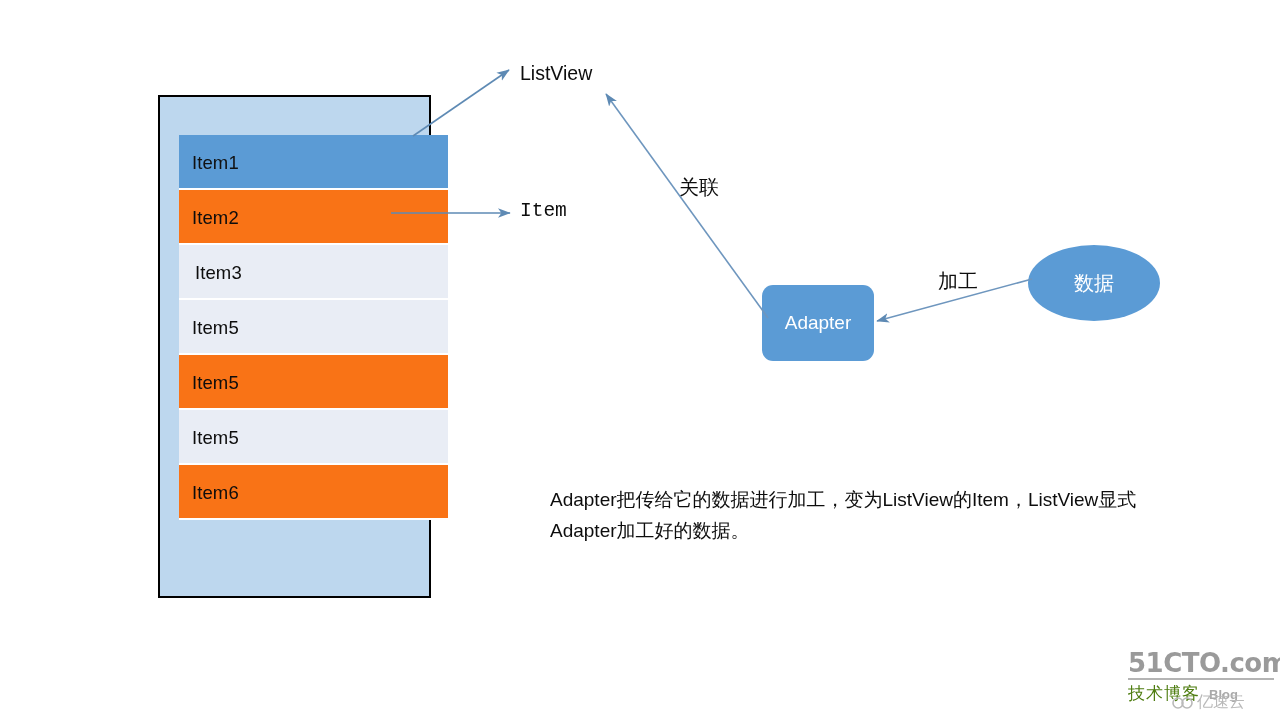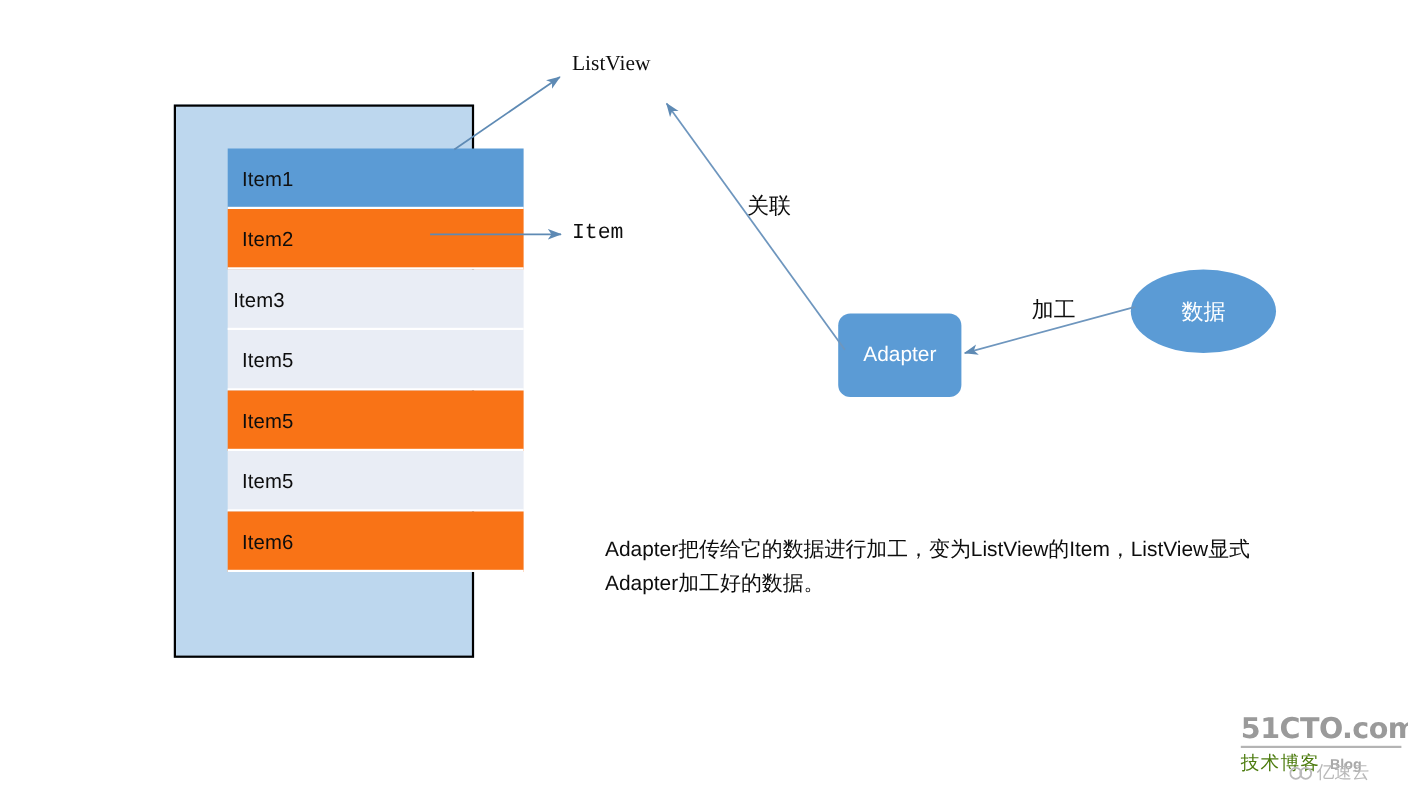--- a/index.html
+++ b/index.html
@@ -26,41 +26,40 @@
     background: #BDD7EE;
     border: 2px solid #000000;
     box-sizing: border-box;
   }
 
   #listview-items {
     position: absolute;
     left: 19px;
     top: 38px;
     width: 269px;
-    margin-left: 28px;
   }
 
   .list-item {
     height: 55px;
     line-height: 55px;
     font-size: 18.5px;
     color: #0d0d0d;
     padding-left: 13px;
     box-sizing: border-box;
     border-bottom: 2px solid #ffffff;
     letter-spacing: 0.1px;
   }
   .list-item.row-dark  { background: #f97316; }
   .list-item.row-light { background: #E9EDF5; }
   .list-item.row-selected {
     background: #5B9BD5;
     color: #111111;
     border-bottom: 2px solid #ffffff;
   }
-  .list-item.indent { padding-left: 5px; }
+  .list-item.indent { padding-left: 16px; }
 
   
   #adapter-box {
     position: absolute;
     left: 762px;
     top: 285px;
     width: 112px;
     height: 76px;
     background: #5B9BD5;
     border-radius: 11px;
@@ -88,21 +87,21 @@
     box-sizing: border-box;
   }
 
   
   .plain-label {
     position: absolute;
     font-size: 19.5px;
     color: #0d0d0d;
     white-space: nowrap;
   }
-  #label-listview { left: 520px; top: 48px; font-family: Liberation Serif, serif; }
+  #label-listview { left: 520px; top: 62px; }
   #label-item     { left: 520px; top: 200px; font-family: Liberation Mono, monospace; }
   #label-guanlian { left: 679px; top: 174px; font-size: 20px; }
   #label-jiagong  { left: 938px; top: 268px; font-size: 20px; }
 
   #description {
     position: absolute;
     left: 550px;
     top: 450px;
     width: 620px;
     font-size: 19px;

